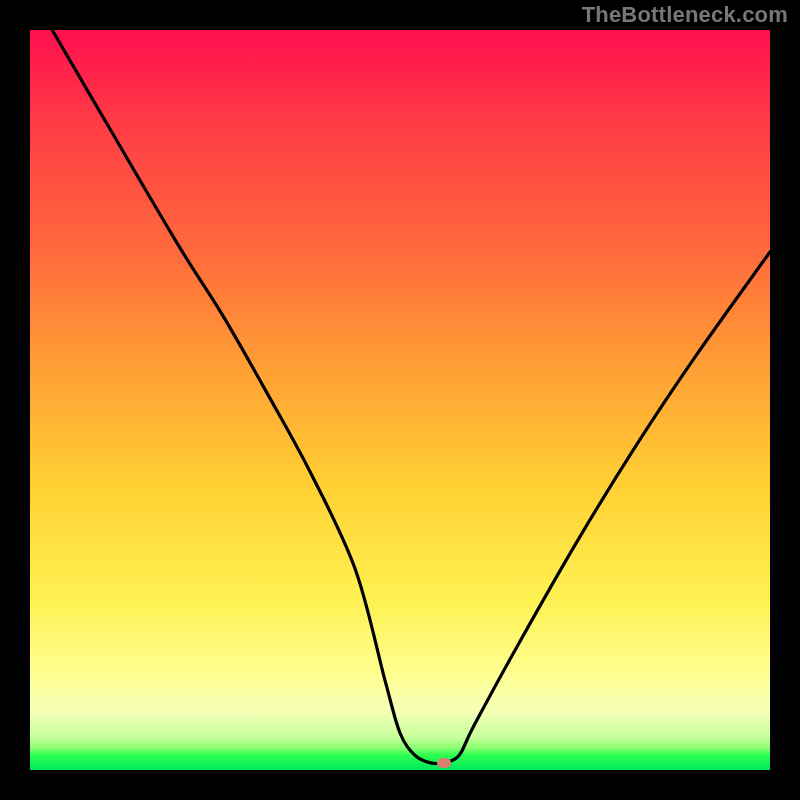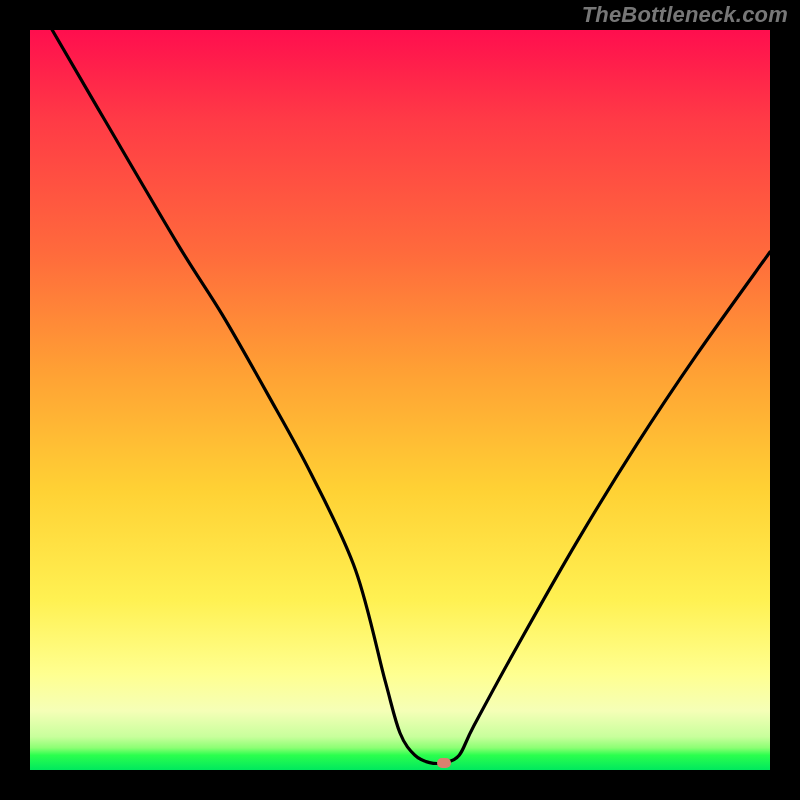--- a/index.html
+++ b/index.html
@@ -9,21 +9,20 @@
     height: 800px;
     background: #000;
     overflow: hidden;
     font-family: Arial, Helvetica, sans-serif;
   }
   .frame {
     position: relative;
     width: 800px;
     height: 800px;
     background: #000;
-    font-style: italic;
   }
   .watermark {
     position: absolute;
     top: 2px;
     right: 12px;
     color: #777;
     font-size: 22px;
     font-weight: 600;
     letter-spacing: 0.2px;
     z-index: 10;

